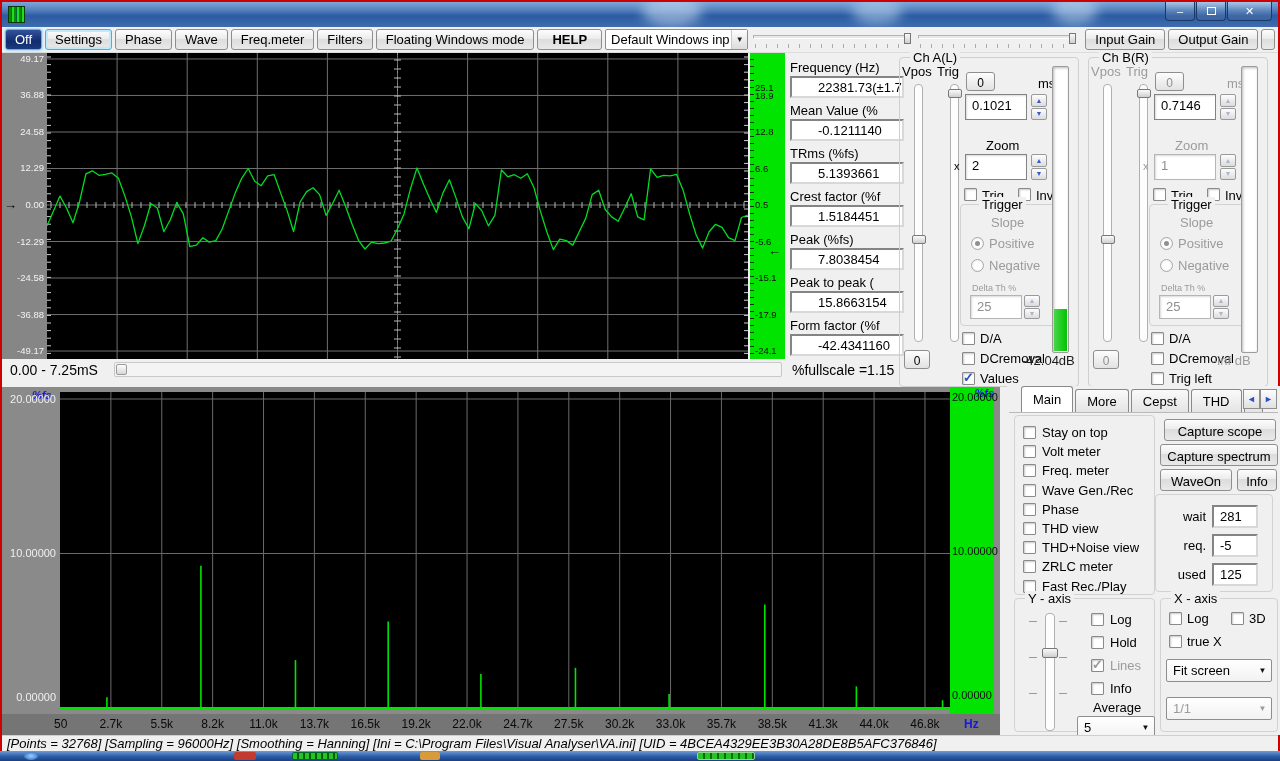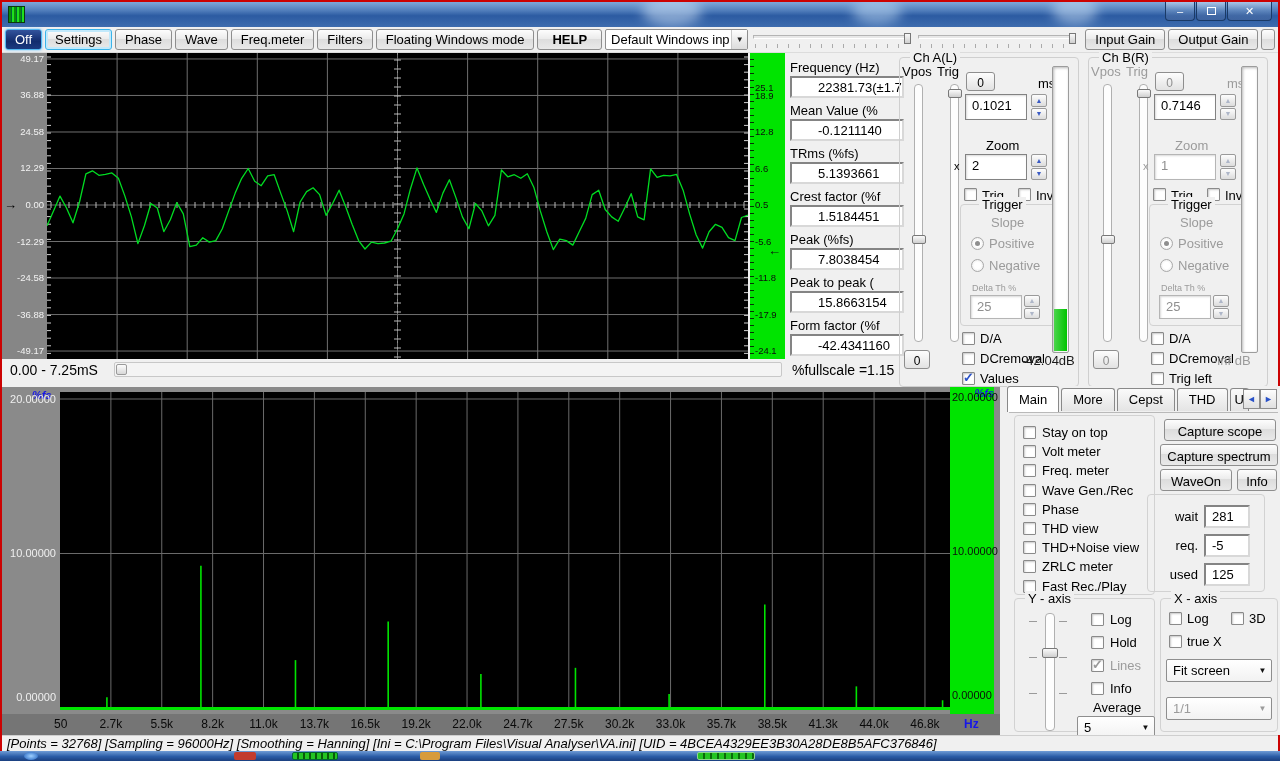--- a/index.html
+++ b/index.html
@@ -86,34 +86,34 @@
 #spec-pct-left{position:absolute;left:30px;top:2px;color:#1616e8;font-weight:bold;font-style:italic;font-size:11px;}
 #spec-band{position:absolute;left:948px;top:0;width:44px;height:327px;background:#00e400;}
 #spec-band .bl{position:absolute;left:2px;font-size:11px;color:#0d0d0d;}
 #spec-pct-right{position:absolute;right:0px;top:0px;color:#1616e8;font-weight:bold;font-style:italic;font-size:11px;}
 #spec-cursor{position:absolute;top:8px;left:640px;width:300px;text-align:right;color:#67e2ff;font-size:17px;}
 #spec-xstrip{position:absolute;left:0;top:327px;width:998px;height:21px;background:#757575;}
 .specxl{position:absolute;top:3px;font-size:12px;color:#0a0a0a;width:36px;text-align:center;}
 #hz-label{position:absolute;left:962px;top:3px;color:#1616e8;font-weight:bold;font-size:12px;}
 
 #panel{position:absolute;left:1005px;top:384px;width:273px;height:349px;background:#f0f0f0;}
-#panel-tabs{position:absolute;left:0;top:0px;height:26px;display:flex;align-items:center;gap:2px;}
+#panel-tabs{position:absolute;left:14px;top:0px;height:26px;display:flex;align-items:flex-end;gap:2px;}
 .tab{height:23px;padding:0 11px;font-size:13px;border:1px solid #898989;border-bottom:none;border-radius:3px 3px 0 0;
  background:linear-gradient(#fafafa,#e4e4e4);display:flex;align-items:center;}
 .tab.active{height:26px;background:#fff;z-index:2;}
 .tab.partial{width:19px;padding:0 4px;overflow:hidden;}
 #tab-arrows{position:absolute;right:3px;top:3px;display:flex;}
 #tab-arrows span{width:17px;height:20px;border:1px solid #8e8e8e;background:linear-gradient(#fdfdfd,#e0e0e0);
  display:flex;align-items:center;justify-content:center;font-size:9px;color:#2a52c8;}
 #panel-sep{position:absolute;left:2px;right:2px;top:26px;border-top:1px solid #b9b9b9;}
 #checks-group{position:absolute;left:7px;top:29px;width:141px;height:180px;border:1px solid #d2d2d2;border-radius:4px;padding:7px 0 0 8px;}
 .checkrow{display:flex;align-items:center;gap:6px;height:19.2px;font-size:13px;white-space:nowrap;}
 .pbtn{position:absolute;height:22px;border:1px solid #8e8e8e;border-radius:3px;font-size:13px;
  background:linear-gradient(#fdfdfd,#ececec 45%,#dcdcdc 46%,#e9e9e9);text-align:center;padding-top:3px;}
-#stats-group{position:absolute;left:140px;top:108px;width:118px;height:98px;border:1px solid #d2d2d2;border-radius:4px;}
+#stats-group{position:absolute;left:148px;top:108px;width:118px;height:98px;border:1px solid #d2d2d2;border-radius:4px;}
 .statrow{position:absolute;left:0;width:100%;height:24px;}
 .statrow .sl{position:absolute;left:8px;top:4px;font-size:13px;width:42px;text-align:right;}
 .statrow .sv{position:absolute;left:56px;top:0;width:46px;height:23px;background:#fff;border:2px inset #d8d8d8;font-size:13px;padding:2px 0 0 6px;}
 .axgroup{position:absolute;top:212px;border:1px solid #d2d2d2;border-radius:4px;}
 .axgroup .gtitle{position:absolute;top:-8px;left:10px;background:#f0f0f0;padding:0 3px;font-size:13px;}
 #yslider{position:absolute;left:30px;top:14px;width:10px;height:118px;background:#fdfdfd;border:1px solid #b0b0b0;border-radius:4px;}
 #yslider .vthumb{left:-4px;width:16px;height:10px;}
 .ytick{position:absolute;width:8px;border-top:1px solid #9a9a9a;}
 #avg-combo,#fit-combo,#ratio-combo{position:absolute;height:23px;border:1px solid #8e8e8e;border-radius:2px;
  background:linear-gradient(#fff,#f2f2f2);font-size:13px;display:flex;align-items:center;padding-left:6px;}
@@ -404,21 +404,21 @@
   </div>
   <div id="scope-greenbar">
     <span class="tickcol"></span>
     <span id="gb-arrow">←</span>
   <span class="glbl" style="top: 0px; margin-top: 29px;">25.1</span>
       <span class="glbl" style="top: 36.5px;">18.9</span>
       <span class="glbl" style="top: 73px;">12.8</span>
       <span class="glbl" style="top: 109.5px;">6.6</span>
       <span class="glbl" style="top: 146px;">0.5</span>
       <span class="glbl" style="top: 182.5px;">-5.6</span>
-      <span class="glbl" style="top: 219px;">-11.8</span>
+      <span class="glbl" style="top: 219px;">-15.1</span>
       <span class="glbl" style="top: 255.5px;">-17.9</span>
       <span class="glbl" style="top: 292px;">-24.1</span>
     </div>
   <div id="scope-bottom">
     <span id="time-range">0.00 - 7.25mS</span>
     <span id="scope-scroll">
         <span class="thumb"></span>
       </span>
   </div>
   <span id="fullscale">%fullscale =1.15</span>

